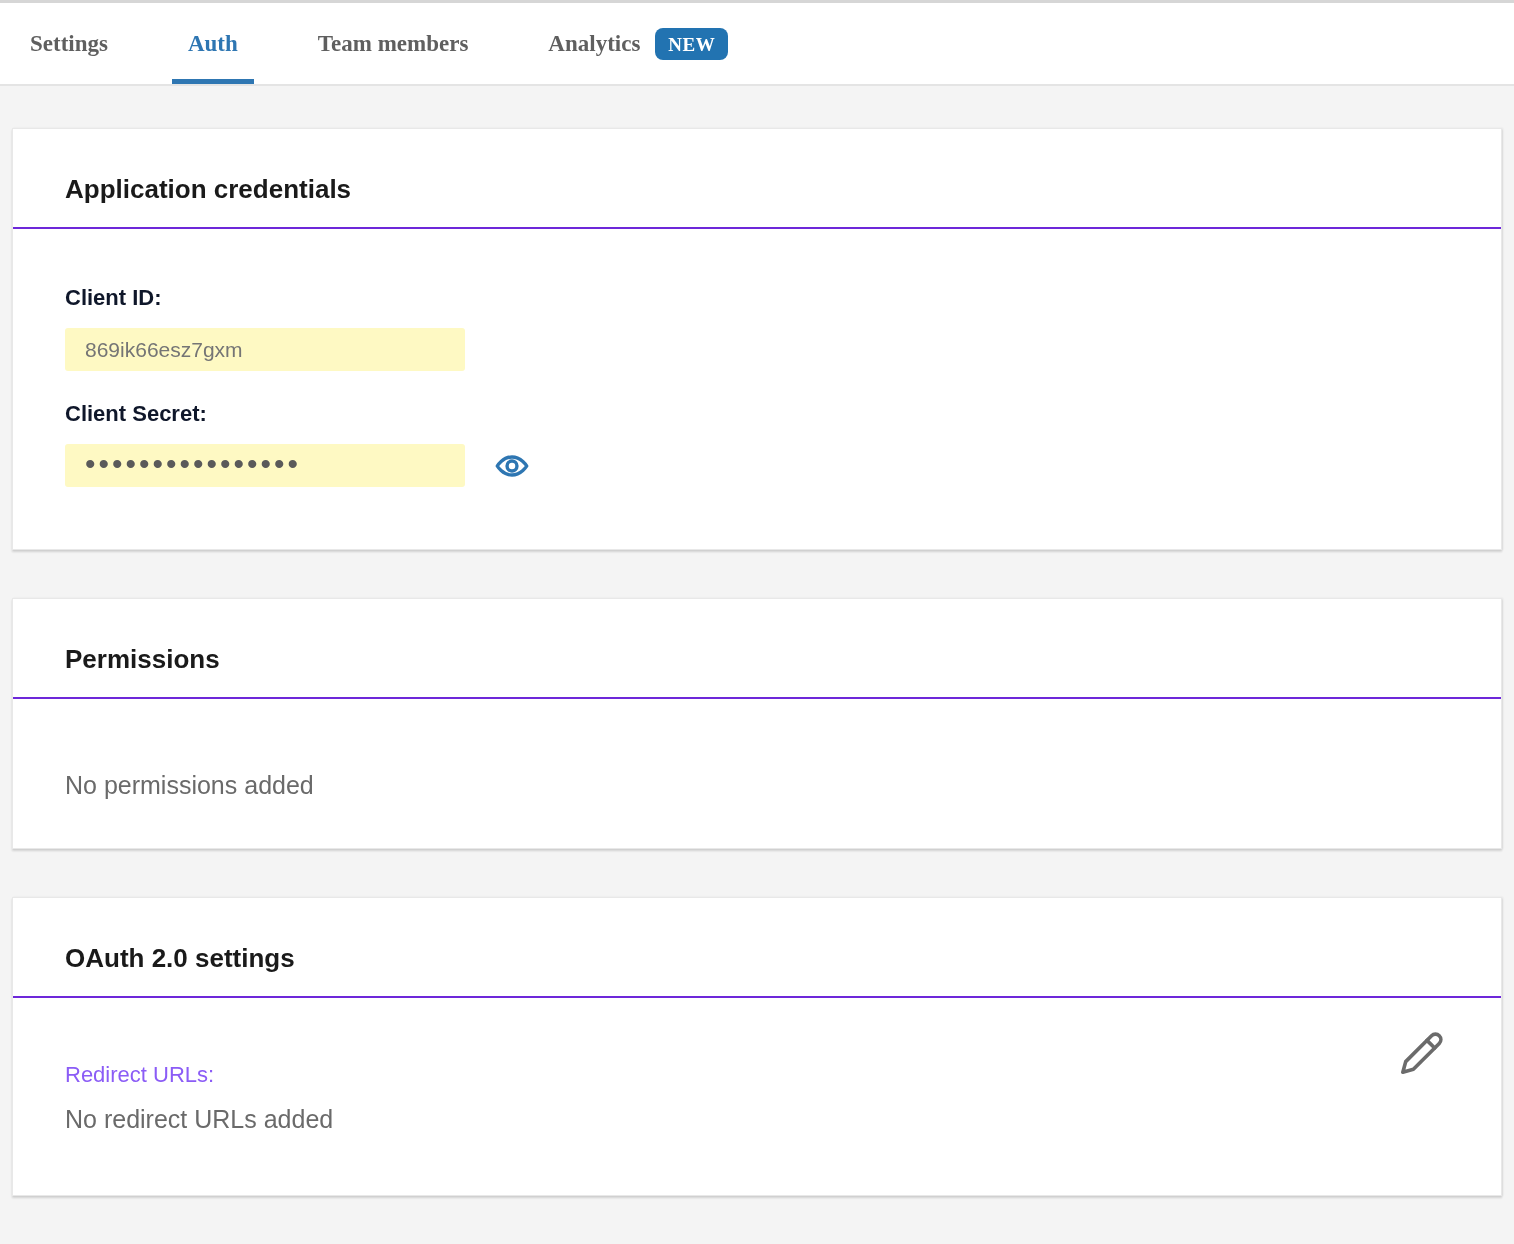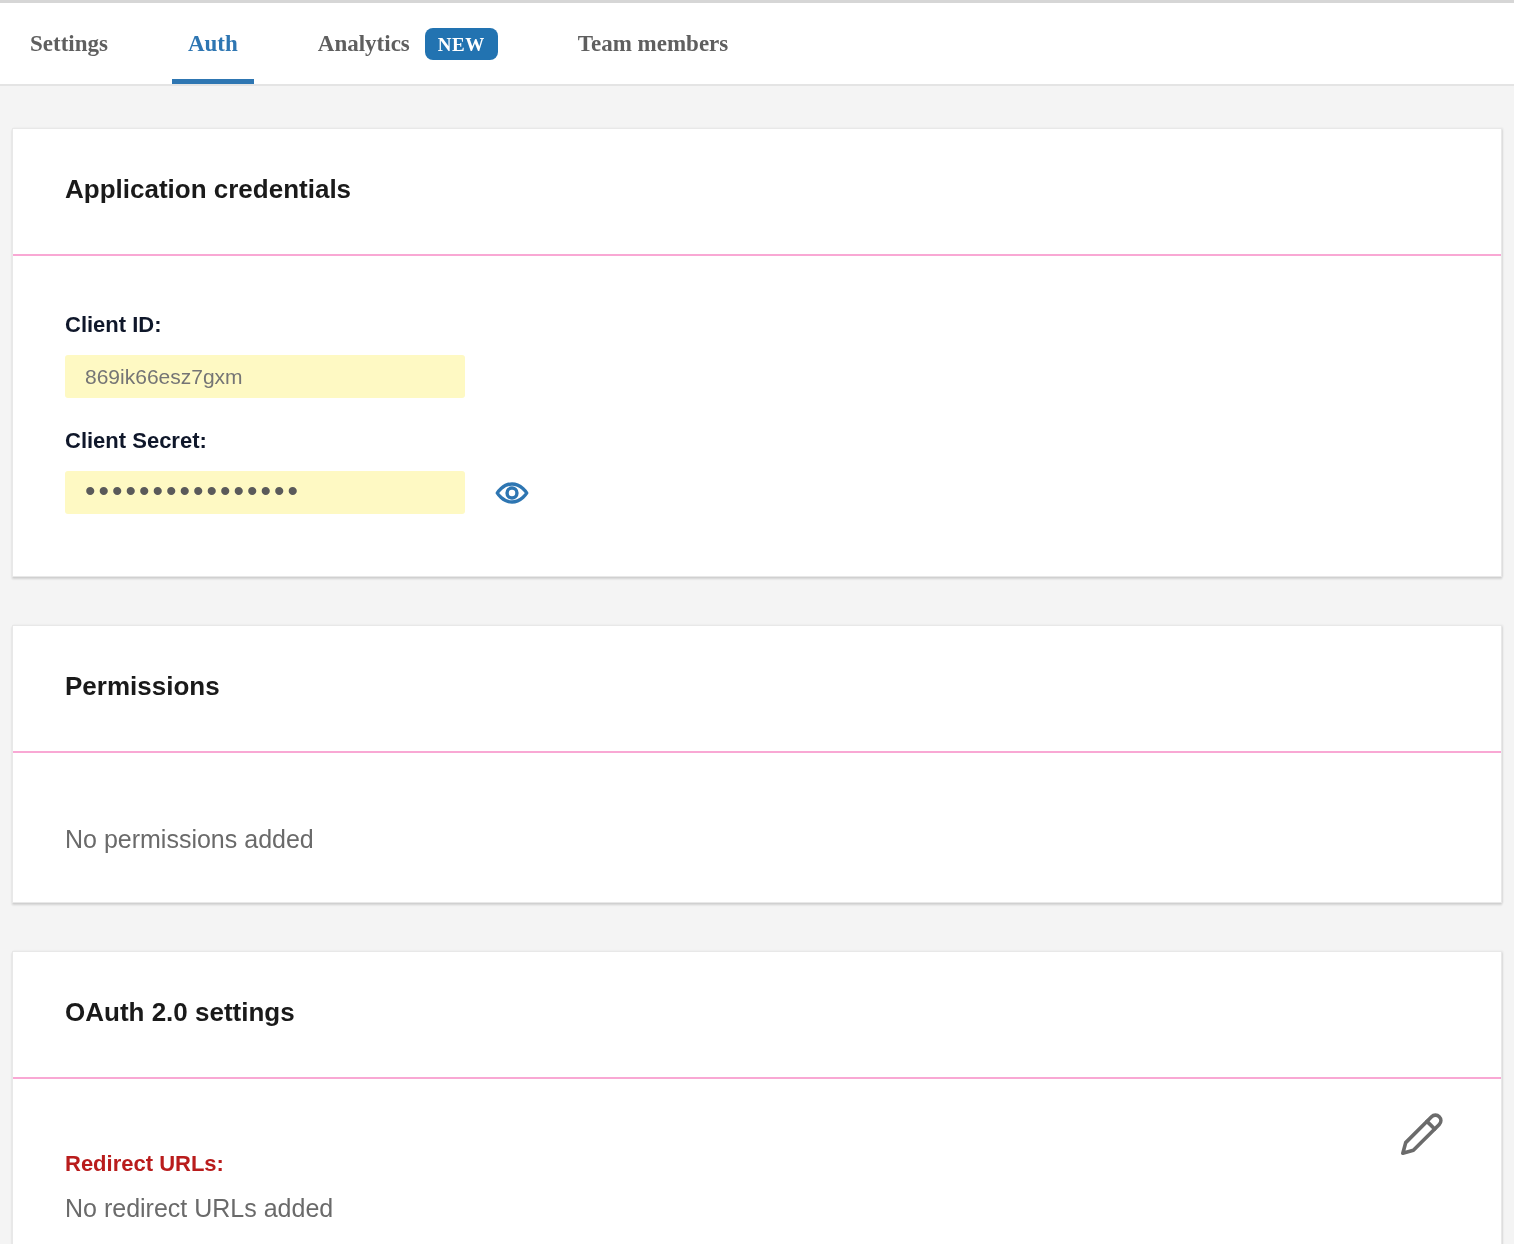--- a/index.html
+++ b/index.html
@@ -64,22 +64,22 @@
     margin: 0 12px;
     background: #ffffff;
     border: 1px solid #e8e8e8;
     box-shadow: 0 2px 2px rgba(0,0,0,0.14), 1px 0 2px rgba(0,0,0,0.07);
   }
   .card-credentials { margin-top: 42px; }
   .card-permissions { margin-top: 48px; }
   .card-oauth { margin-top: 48px; }
 
   .card-header {
-    padding: 45px 52px 50px;
-    border-bottom: 2px solid #f9a8d4;
+    padding: 45px 52px 23px;
+    border-bottom: 2px solid #6d28d9;
   }
   .card-title {
     margin: 0;
     font-size: 26px;
     line-height: 30px;
     font-weight: 700;
     color: #1a1a1a;
   }
 
   .cred-body { padding: 56px 52px 62px; }
@@ -130,23 +130,23 @@
     line-height: 28px;
   }
 
   .oauth-body {
     position: relative;
     padding: 56px 52px 62px;
   }
   .redirect-label {
     font-size: 22px;
     line-height: 26px;
-    font-weight: 700;
-    margin: 16px 0 17px;
-    color: #b91c1c;
+    font-weight: 400;
+    margin: 8px 0 17px;
+    color: #8b5cf6;
   }
   .edit-btn {
     position: absolute;
     top: 32px;
     right: 56px;
     background: none;
     border: none;
     padding: 0;
     cursor: pointer;
   }
@@ -157,25 +157,25 @@
 <div class="top-strip"></div>
 
 <nav class="tabbar">
   <div class="tab">
     <span>Settings</span>
   </div>
   <div class="tab active">
     <span>Auth</span>
   </div>
   <div class="tab">
+    <span>Team members</span>
+  </div>
+  <div class="tab">
     <span>Analytics</span>
     <span class="badge">NEW</span>
-  </div>
-  <div class="tab">
-    <span>Team members</span>
   </div>
 </nav>
 
 <section class="card card-credentials">
   <div class="card-header">
     <h2 class="card-title">Application credentials</h2>
   </div>
   <div class="cred-body">
     <p class="field-label">Client ID:</p>
     <div class="field">

